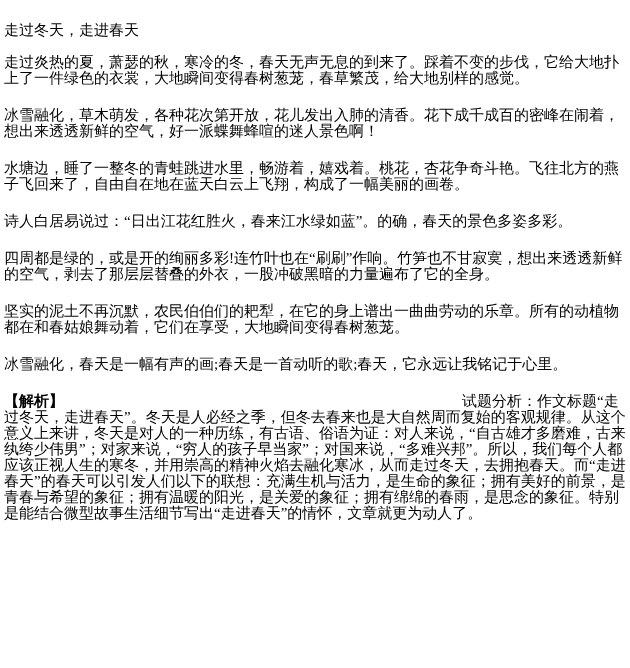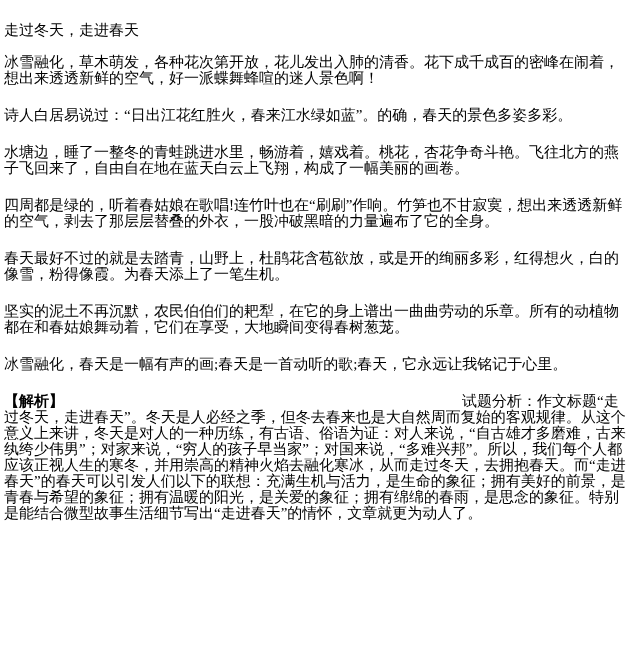--- a/index.html
+++ b/index.html
@@ -44,23 +44,23 @@
     margin-bottom: 0;
   }
 </style>
 </head>
 <body>
 
 <div class="page">
 
   <p class="essay-title">走过冬天，走进春天</p>
 
+  <p>走过炎热的夏，萧瑟的秋，寒冷的冬，春天无声无息的到来了。踩着不变的步伐，它给大地扑上了一件绿色的衣裳，大地瞬间变得春树葱茏，春草繁茂，给大地别样的感觉。</p>
   <p>冰雪融化，草木萌发，各种花次第开放，花儿发出入肺的清香。花下成千成百的密峰在闹着，想出来透透新鲜的空气，好一派蝶舞蜂喧的迷人景色啊！</p>
+  <p>水塘边，睡了一整冬的青蛙跳进水里，畅游着，嬉戏着。桃花，杏花争奇斗艳。飞往北方的燕子飞回来了，自由自在地在蓝天白云上飞翔，构成了一幅美丽的画卷。</p>
   <p>诗人白居易说过：“日出江花红胜火，春来江水绿如蓝”。的确，春天的景色多姿多彩。</p>
-  <p>水塘边，睡了一整冬的青蛙跳进水里，畅游着，嬉戏着。桃花，杏花争奇斗艳。飞往北方的燕子飞回来了，自由自在地在蓝天白云上飞翔，构成了一幅美丽的画卷。</p>
-  <p>四周都是绿的，听着春姑娘在歌唱!连竹叶也在“刷刷”作响。竹笋也不甘寂寞，想出来透透新鲜的空气，剥去了那层层替叠的外衣，一股冲破黑暗的力量遍布了它的全身。</p>
-  <p>春天最好不过的就是去踏青，山野上，杜鹃花含苞欲放，或是开的绚丽多彩，红得想火，白的像雪，粉得像霞。为春天添上了一笔生机。</p>
+  <p>四周都是绿的，或是开的绚丽多彩!连竹叶也在“刷刷”作响。竹笋也不甘寂寞，想出来透透新鲜的空气，剥去了那层层替叠的外衣，一股冲破黑暗的力量遍布了它的全身。</p>
   <p>坚实的泥土不再沉默，农民伯伯们的耙犁，在它的身上谱出一曲曲劳动的乐章。所有的动植物都在和春姑娘舞动着，它们在享受，大地瞬间变得春树葱茏。</p>
   <p>冰雪融化，春天是一幅有声的画;春天是一首动听的歌;春天，它永远让我铭记于心里。</p>
 
   <p class="analysis"><span class="analysis-label">【解析】</span><span class="analysis-spacer"></span><span>试题分析：作文标题“走过冬天，走进春天”。冬天是人必经之季，但冬去春来也是大自然周而复始的客观规律。从这个意义上来讲，冬天是对人的一种历练，有古语、俗语为证：对人来说，“自古雄才多磨难，古来纨绔少伟男”；对家来说，“穷人的孩子早当家”；对国来说，“多难兴邦”。所以，我们每个人都应该正视人生的寒冬，并用崇高的精神火焰去融化寒冰，从而走过冬天，去拥抱春天。而“走进春天”的春天可以引发人们以下的联想：充满生机与活力，是生命的象征；拥有美好的前景，是青春与希望的象征；拥有温暖的阳光，是关爱的象征；拥有绵绵的春雨，是思念的象征。特别是能结合微型故事生活细节写出“走进春天”的情怀，文章就更为动人了。</span></p>
 
 </div>
 
 </body></html>

